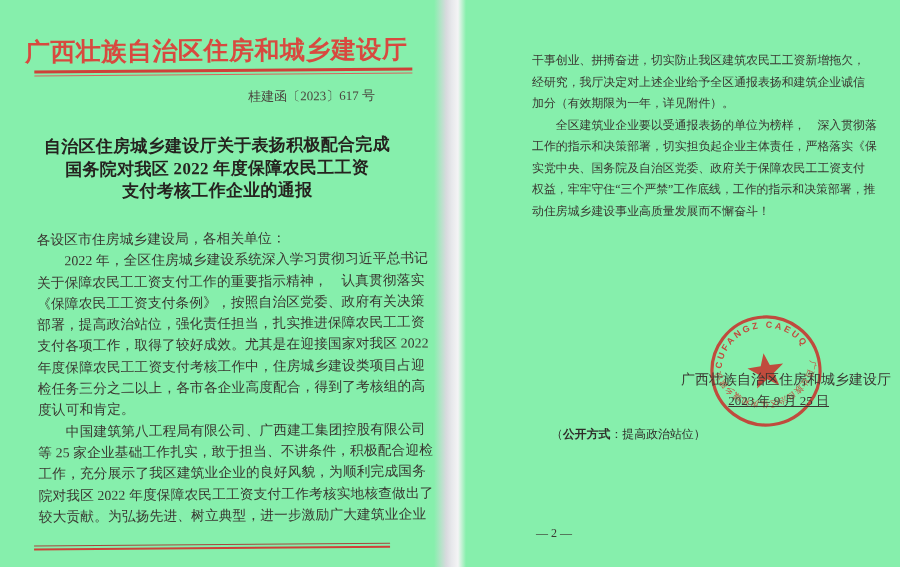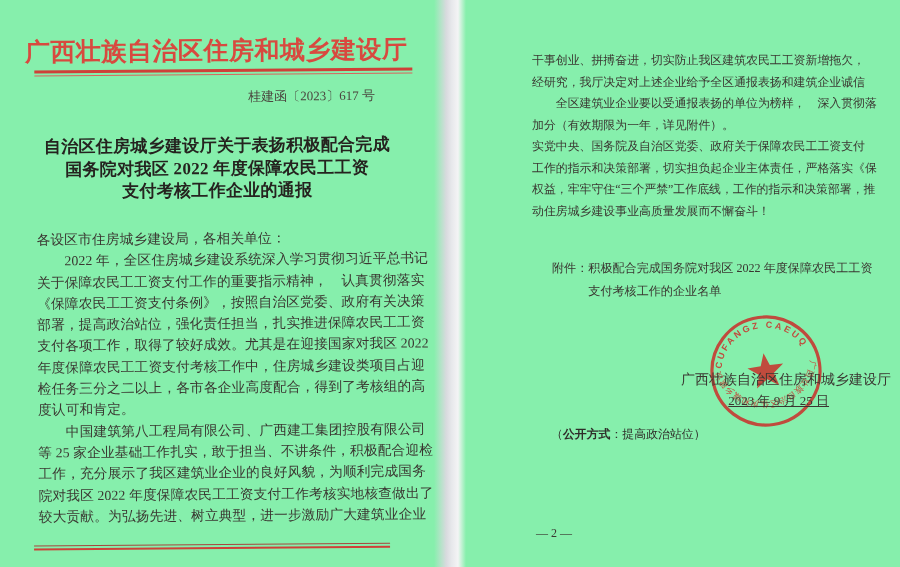--- a/index.html
+++ b/index.html
@@ -109,32 +109,28 @@
     <div class="bottom-red-rule"></div>
   </div>
 
   <div class="gutter"></div>
 
   <div class="page page-right"></div>
 
   <div class="body-block body-right">
       <div>干事创业、拼搏奋进，切实防止我区建筑农民工工资新增拖欠，</div>
       <div>经研究，我厅决定对上述企业给予全区通报表扬和建筑企业诚信</div>
+      <div>加分（有效期限为一年，详见附件）。</div>
       <div>　　全区建筑业企业要以受通报表扬的单位为榜样，　深入贯彻落</div>
-      <div>加分（有效期限为一年，详见附件）。</div>
+      <div>工作的指示和决策部署，切实担负起企业主体责任，严格落实《保</div>
       <div>实党中央、国务院及自治区党委、政府关于保障农民工工资支付</div>
-      <div>工作的指示和决策部署，切实担负起企业主体责任，严格落实《保</div>
       <div>权益，牢牢守住“三个严禁”工作底线，工作的指示和决策部署，推</div>
       <div>动住房城乡建设事业高质量发展而不懈奋斗！</div>
     </div>
 
-  <div class="attachment">
-      <div>附件：积极配合完成国务院对我区 2022 年度保障农民工工资</div>
-      <div>　　　支付考核工作的企业名单</div>
-    </div>
 
   <svg class="seal" viewBox="0 0 118 118">
     <circle cx="59" cy="59" r="54" fill="none" stroke="#c8352e" stroke-width="3.2"></circle>
     <defs>
       <path id="arcTop" d="M 16 74 A 45 45 0 1 1 102 74" fill="none"></path>
       <path id="arcBottom" d="M 105 52 A 47 47 0 0 1 14 56" fill="none"></path>
     </defs>
     <text font-size="9" fill="#c8352e" letter-spacing="2.5" font-family="Liberation Sans, sans-serif" font-weight="bold">
       <textPath href="#arcTop" startOffset="14%">CUFANGZ CAEUQ</textPath>
     </text>

